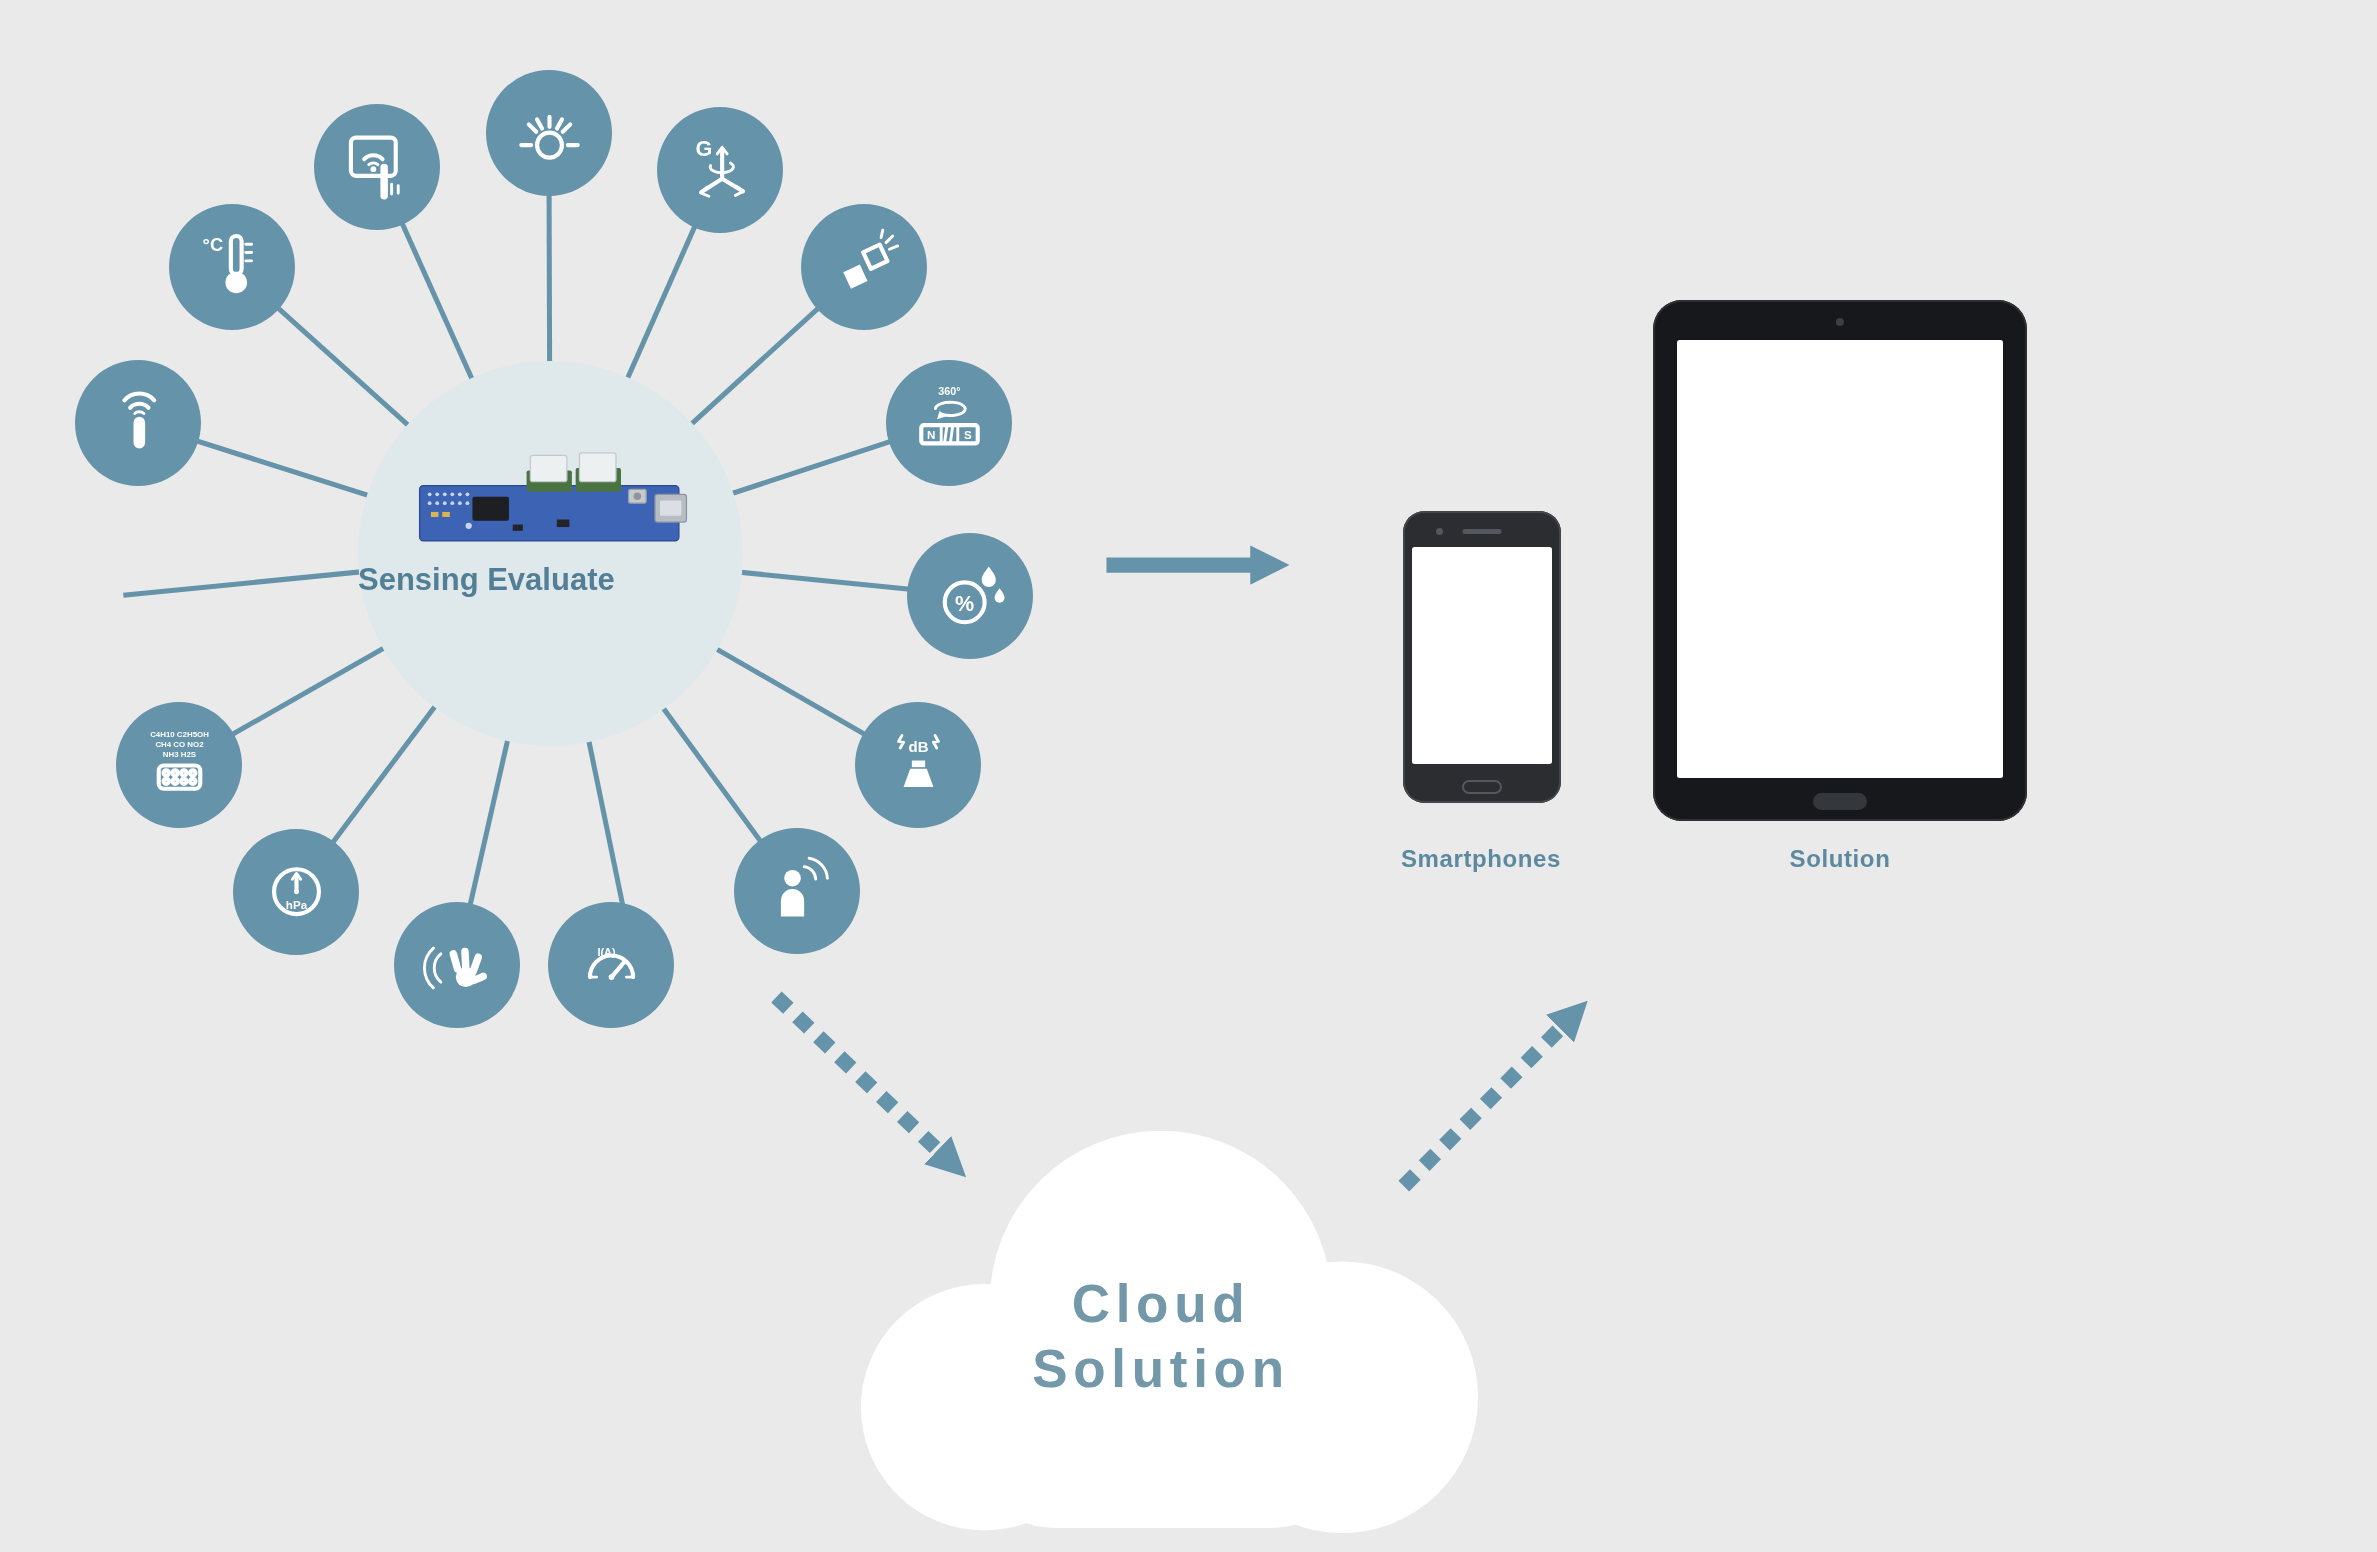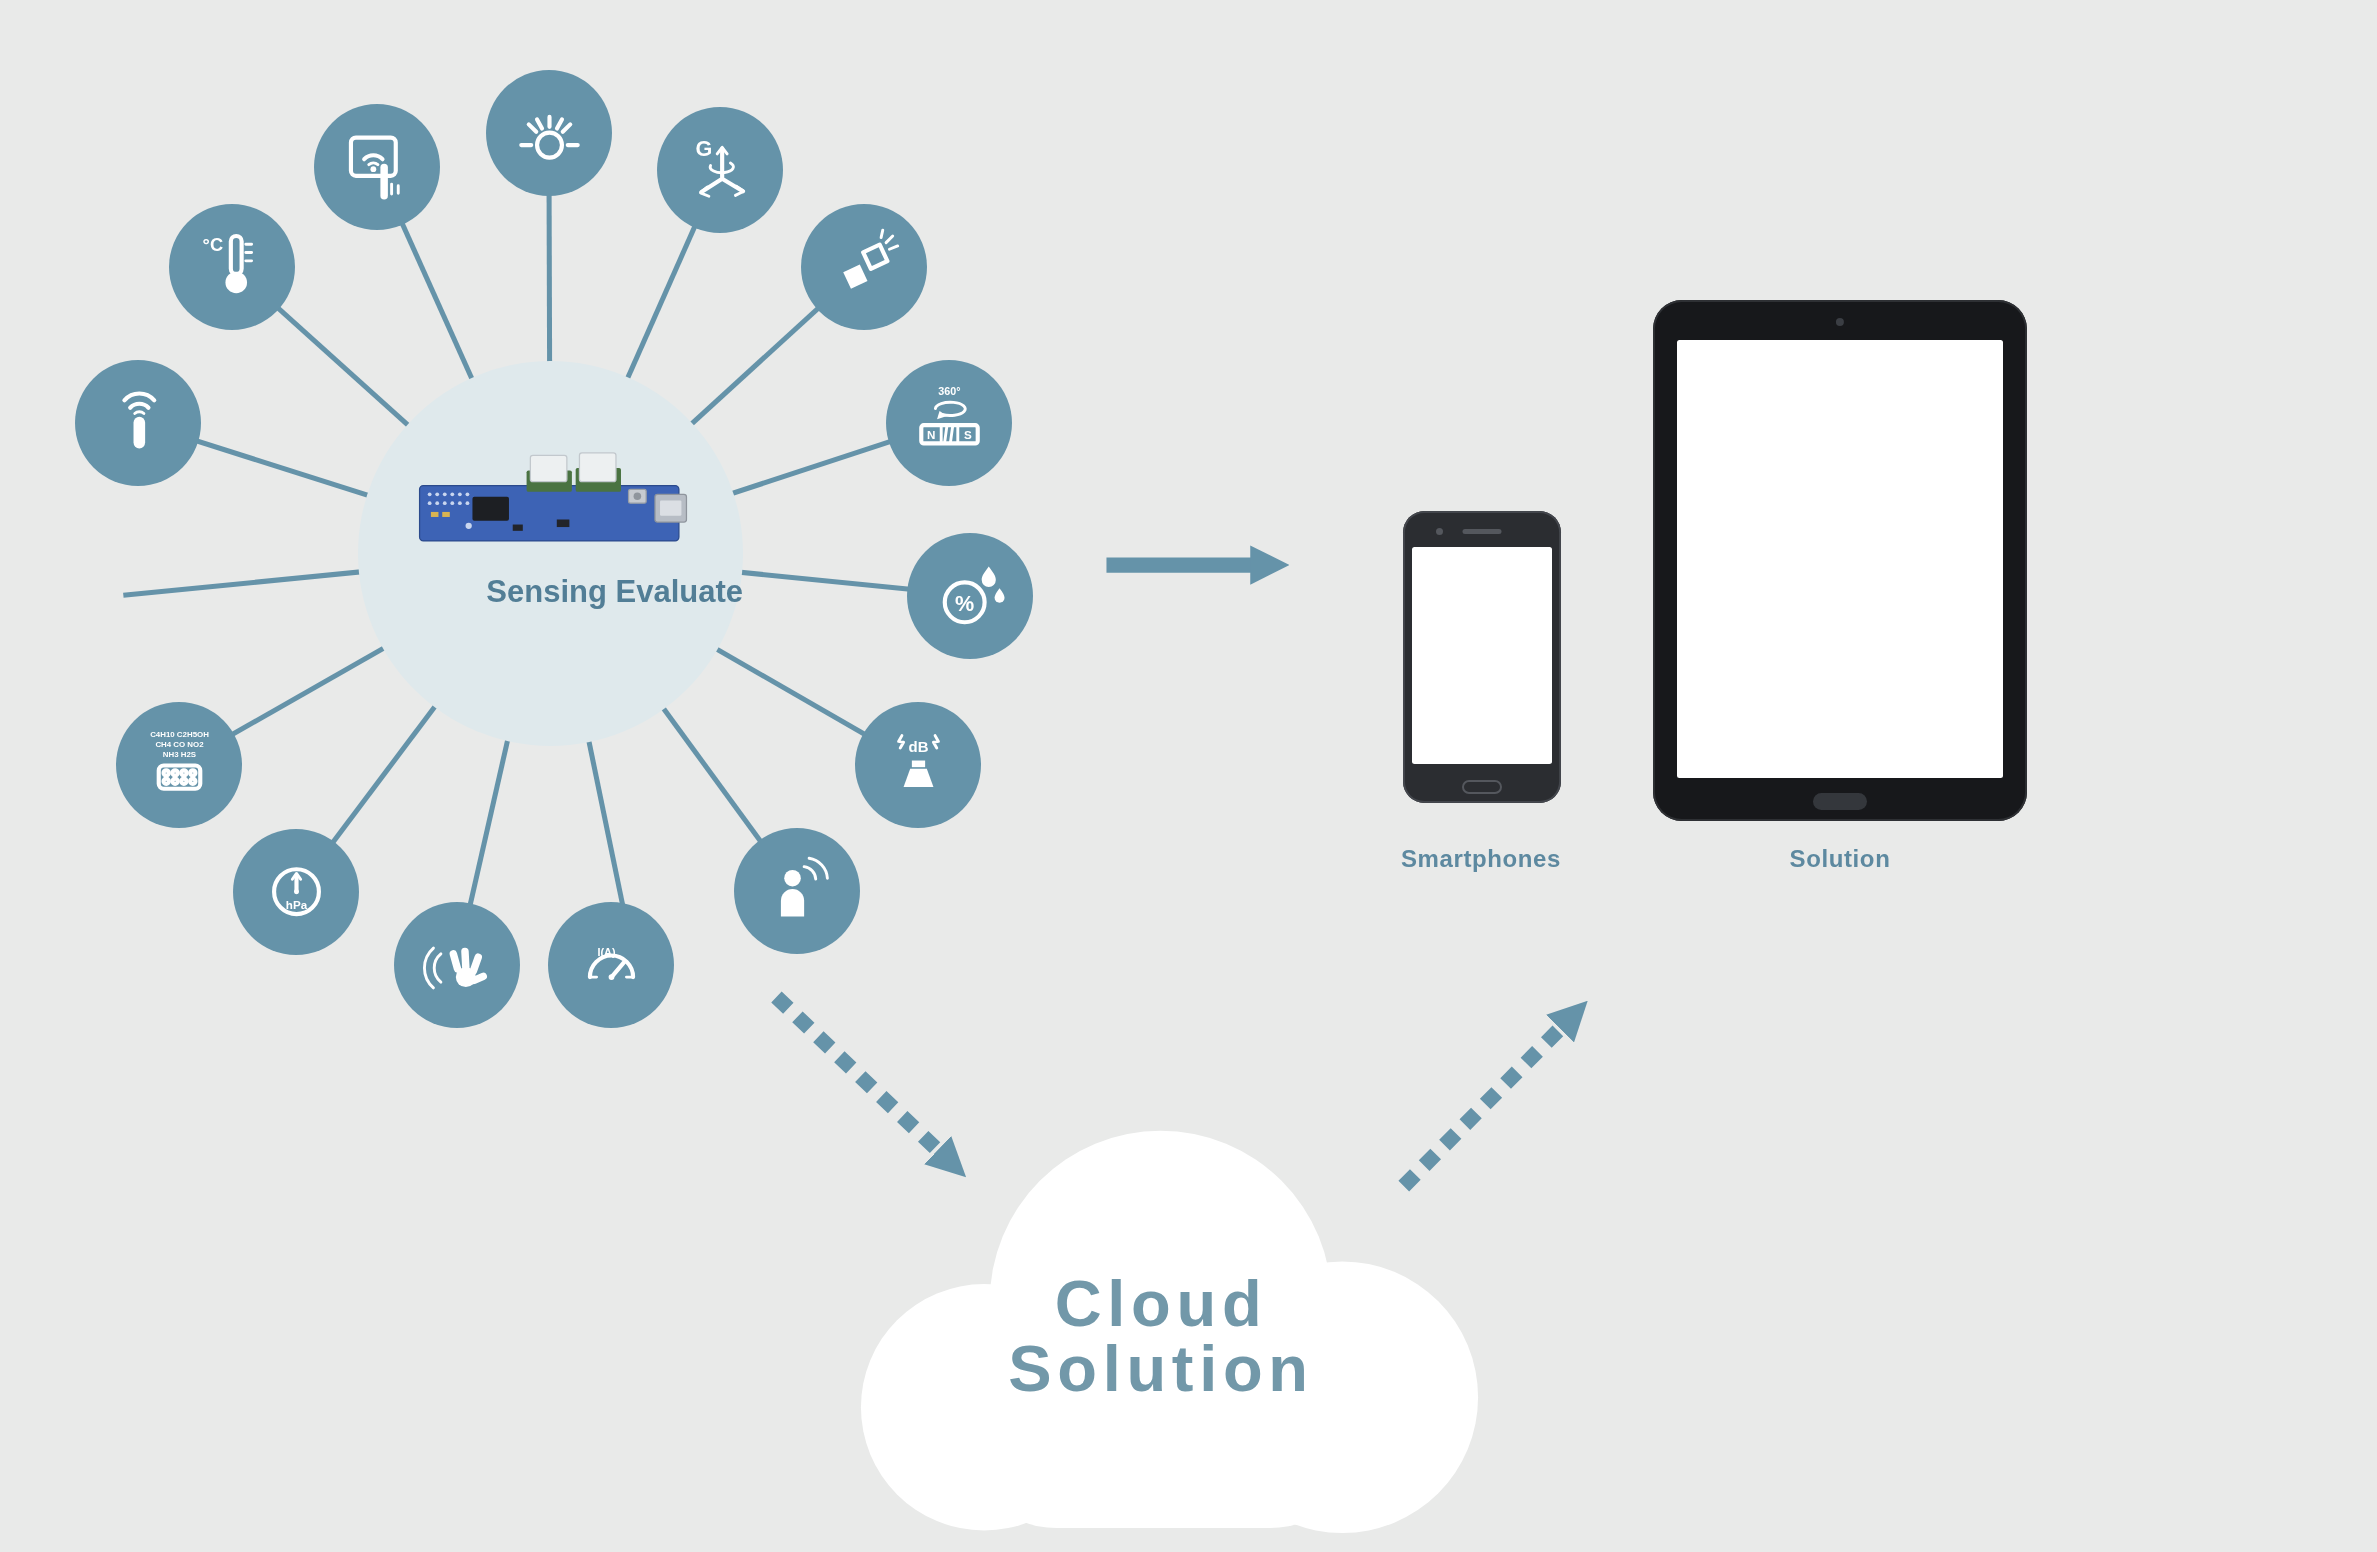--- a/index.html
+++ b/index.html
@@ -3,40 +3,40 @@
 <meta charset="utf-8">
 <style>
   html,body{margin:0;padding:0;overflow:hidden;}
   body{width:2377px;height:1552px;background:#e9eae9;font-family:"Liberation Sans","DejaVu Sans",sans-serif;}
   .stage{position:relative;width:2377px;height:1552px;overflow:hidden;background:#e9eae9;}
   .links{position:absolute;left:0;top:0;}
   .spoke{stroke:#6593a9;stroke-width:8;}
   .arrow{stroke:#6593a9;fill:none;}
   .hub{position:absolute;left:358px;top:361px;width:385px;height:385px;border-radius:50%;background:#dfe9ec;}
   .pcb{position:absolute;left:54px;top:88px;}
-  .hub-title{position:absolute;left:0;width:385px;top:211px;text-align:right;font-weight:bold;font-size:31px;line-height:39px;color:#527e96;}
+  .hub-title{position:absolute;left:0;width:385px;top:199px;text-align:left;font-weight:bold;font-size:31px;line-height:39px;color:#527e96;}
   .sensor{position:absolute;width:126px;height:126px;border-radius:50%;background:#6593a9;display:flex;align-items:center;justify-content:center;}
   .sensor svg.icon{width:83px;height:83px;}
   .icon path,.icon rect,.icon circle,.icon ellipse,.icon line{stroke:#fff;stroke-width:5;fill:none;stroke-linecap:round;stroke-linejoin:round;}
   .icon .fill{fill:#fff;stroke:none;}
   .icon .thick{stroke-width:9;}
   .icon .thin{stroke-width:3.5;}
   .icon text{fill:#fff;stroke:none;font-weight:bold;font-family:"Liberation Sans","DejaVu Sans",sans-serif;}
   .phone{position:absolute;left:1403px;top:511px;width:158px;height:292px;background:#2b2d31;border-radius:21.4px;box-shadow:inset 0 0 0 1.9px #43464c;}
   .phone-screen{position:absolute;left:8.8px;right:8.8px;top:36px;bottom:39px;background:#ffffff;border-radius:2.5px;}
   .phone-speaker{position:absolute;top:17.6px;left:50%;transform:translateX(-50%);width:39px;height:5.7px;border-radius:3.1px;background:#54575d;}
   .phone-cam{position:absolute;top:17px;left:33px;width:7px;height:7px;border-radius:50%;background:#54575d;}
   .phone-home{position:absolute;bottom:8.8px;left:50%;transform:translateX(-50%);width:40px;height:14px;border-radius:7.5px;border:2.5px solid #54575d;box-sizing:border-box;}
   .tablet{position:absolute;left:1653px;top:300px;width:374px;height:521px;background:#17181b;border-radius:29px;box-shadow:inset 0 0 0 1.9px #2e3034;}
   .tablet-screen{position:absolute;left:24px;right:24px;top:40px;bottom:43px;background:#ffffff;border-radius:2.5px;}
   .tablet-cam{position:absolute;top:17.6px;left:50%;transform:translateX(-50%);width:8.2px;height:8.2px;border-radius:50%;background:#3b3e44;}
   .tablet-home{position:absolute;bottom:11.3px;left:50%;transform:translateX(-50%);width:54px;height:16.3px;border-radius:8.8px;background:#34373c;}
   .dev-label{position:absolute;top:845px;width:314px;text-align:center;font-size:24px;font-weight:bold;color:#5d89a0;letter-spacing:0.6px;}
   .cloud-svg{position:absolute;left:849px;top:1113px;}
-  .cloud-text{position:absolute;left:941px;top:1271px;width:440px;text-align:center;font-size:65px;font-weight:bold;line-height:65px;letter-spacing:5.7px;color:#7298a9;}
+  .cloud-text{position:absolute;left:941px;top:1271px;width:440px;text-align:center;font-size:53px;font-weight:bold;line-height:65px;letter-spacing:5.7px;color:#7298a9;}
 </style>
 </head>
 <body>
 
 <div class="stage">
 
   <svg class="links" width="2377" height="1552" viewBox="0 0 3781 2469">
     <defs>
       <marker id="ah" viewBox="0 0 10 10" refX="1" refY="5" markerWidth="2.6" markerHeight="2.6" orient="auto">
         <path d="M0 0 L10 5 L0 10 z" fill="#6593a9"></path>

